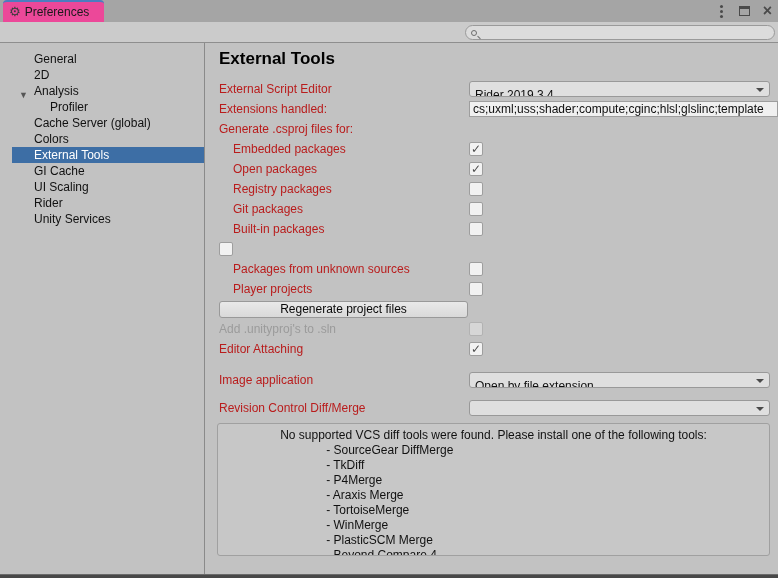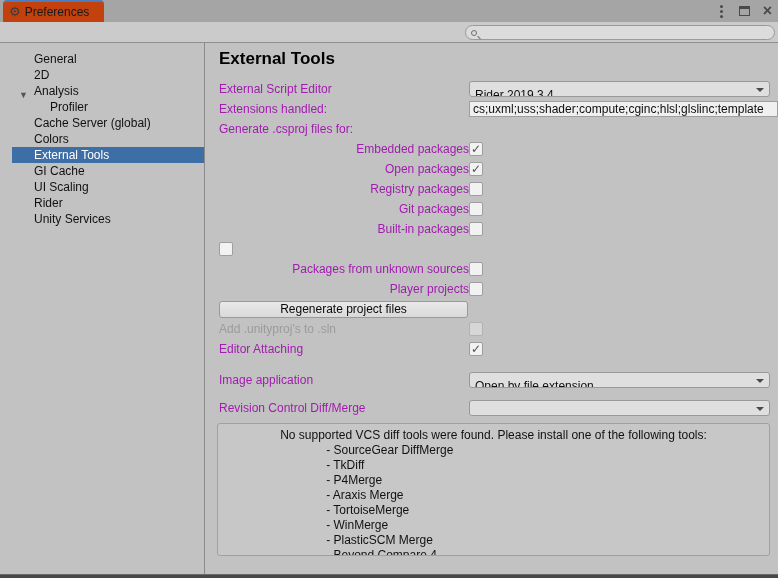--- a/index.html
+++ b/index.html
@@ -6,21 +6,21 @@
   html,body { width:778px; height:578px; }
   body {
     font-family:"Liberation Sans","DejaVu Sans",sans-serif;
     font-size:12px; color:#0e0e0e; background:#c2c2c2; overflow:hidden;
   }
   .window { width:778px; height:578px; display:flex; flex-direction:column; background:#c2c2c2; }
 
   
   .tabbar { height:22px; background:#a5a5a5; position:relative; flex:none; display:flex; }
   .tab {
-    margin-left:3px; width:101px; height:22px; background:#c2410c;
+    margin-left:3px; width:101px; height:22px; background:#ec4899;
     border-top:2px solid #4c7dbf; border-radius:4px 4px 0 0;
     display:flex; align-items:center; padding-left:6px; gap:4px; color:#1a1a1a;
   }
   .gear-icon::before { content:"\2699"; font-size:13px; color:#3c3c3c; line-height:1; }
   .win-controls { position:absolute; right:6px; top:0; height:22px; display:flex; align-items:center; gap:13px; }
   .menu-dots { width:3px; height:3px; border-radius:50%; background:#4a4a4a;
     box-shadow:0 -5px 0 #4a4a4a, 0 5px 0 #4a4a4a; margin:0 3px; }
   .max-icon { width:11px; height:10px; border:1px solid #4a4a4a; border-top:3px solid #4a4a4a; background:transparent; }
   .close-icon { font-size:16px; line-height:10px; color:#4a4a4a; font-weight:bold; }
 
@@ -43,22 +43,22 @@
   .side-item { height:16px; line-height:16px; padding-left:22px; color:#111; position:relative; cursor:default; white-space:nowrap; }
   .side-item.indent2 { padding-left:38px; }
   .side-item.selected { background:#3d6ea5; color:#ffffff; }
   .foldout-arrow { position:absolute; left:7px; top:3px; }
   .foldout-arrow::before { content:"\25BC"; font-size:9px; color:#555; }
 
   .content { flex:1; padding:6px 0 0 14px; min-width:0; }
   .page-title { font-size:17px; font-weight:bold; color:#000; height:20px; line-height:20px; margin-bottom:10px; }
 
   .row { display:flex; align-items:center; height:20px; }
-  .row-label { width:250px; flex:none; color:#a21caf; white-space:nowrap; overflow:hidden; }
-  .row-label.sub { padding-left:14px;text-align:right; }
+  .row-label { width:250px; flex:none; color:#b91c1c; white-space:nowrap; overflow:hidden; }
+  .row-label.sub { padding-left:14px; }
   .row-label.disabled { color:#9b9b9b; }
   .row-ctrl { flex:1; display:flex; align-items:center; min-width:0; }
 
   .dropdown {
     flex:1; height:16px; margin-right:8px; background:#dfdfdf;
     border:1px solid #999; border-radius:3px; display:flex; align-items:center;
     padding:11px 16px 0 5px; position:relative; white-space:nowrap; overflow:hidden; cursor:default;
   }
   .dd-arrow { position:absolute; right:5px; top:6px; width:0; height:0;
     border-left:4px solid transparent; border-right:4px solid transparent; border-top:4px solid #4a4a4a; }

